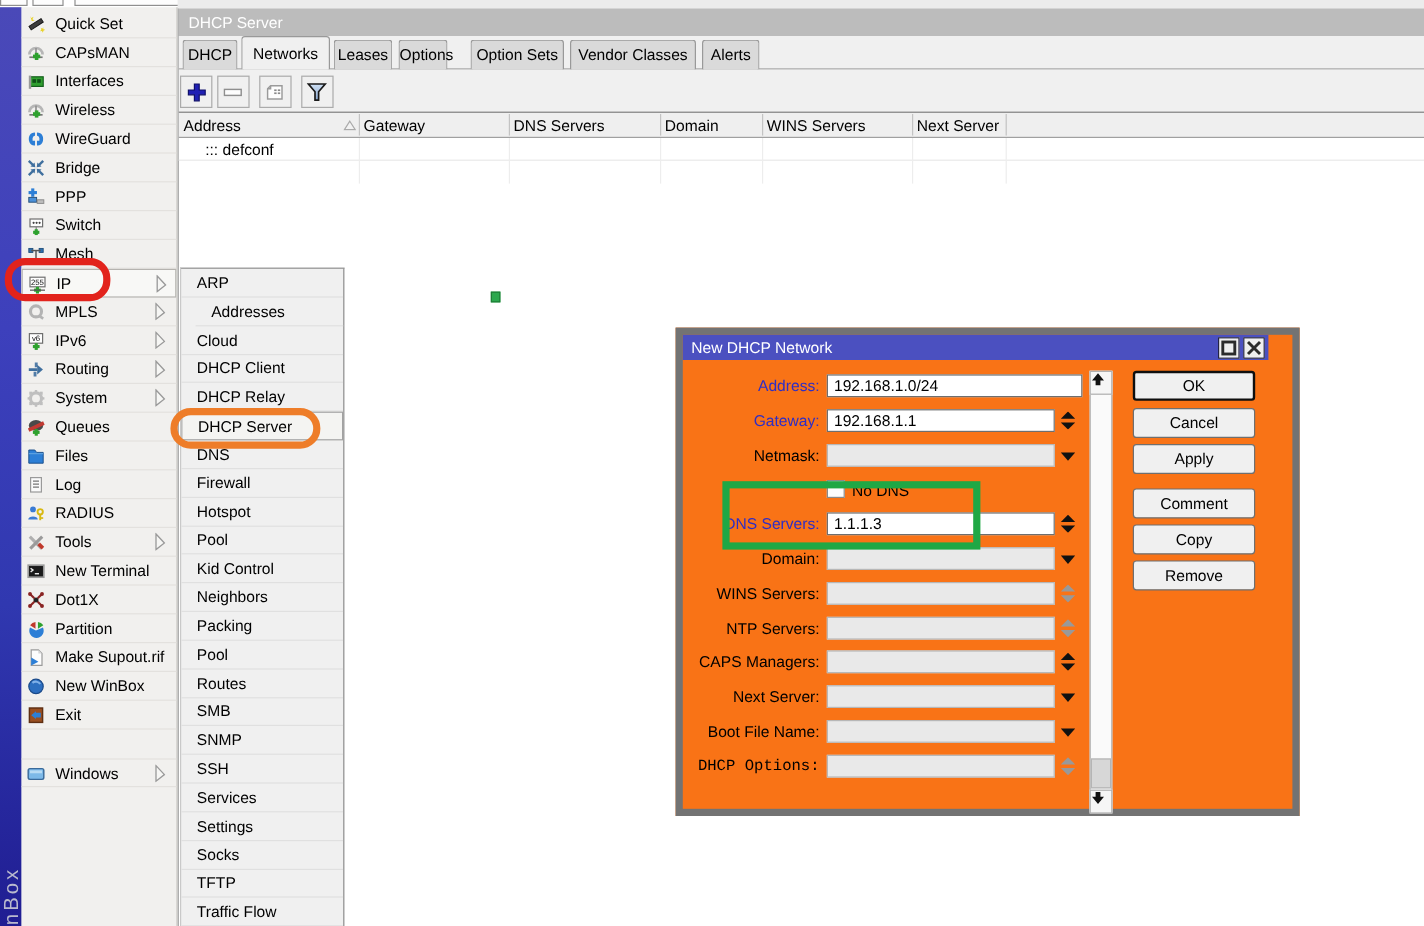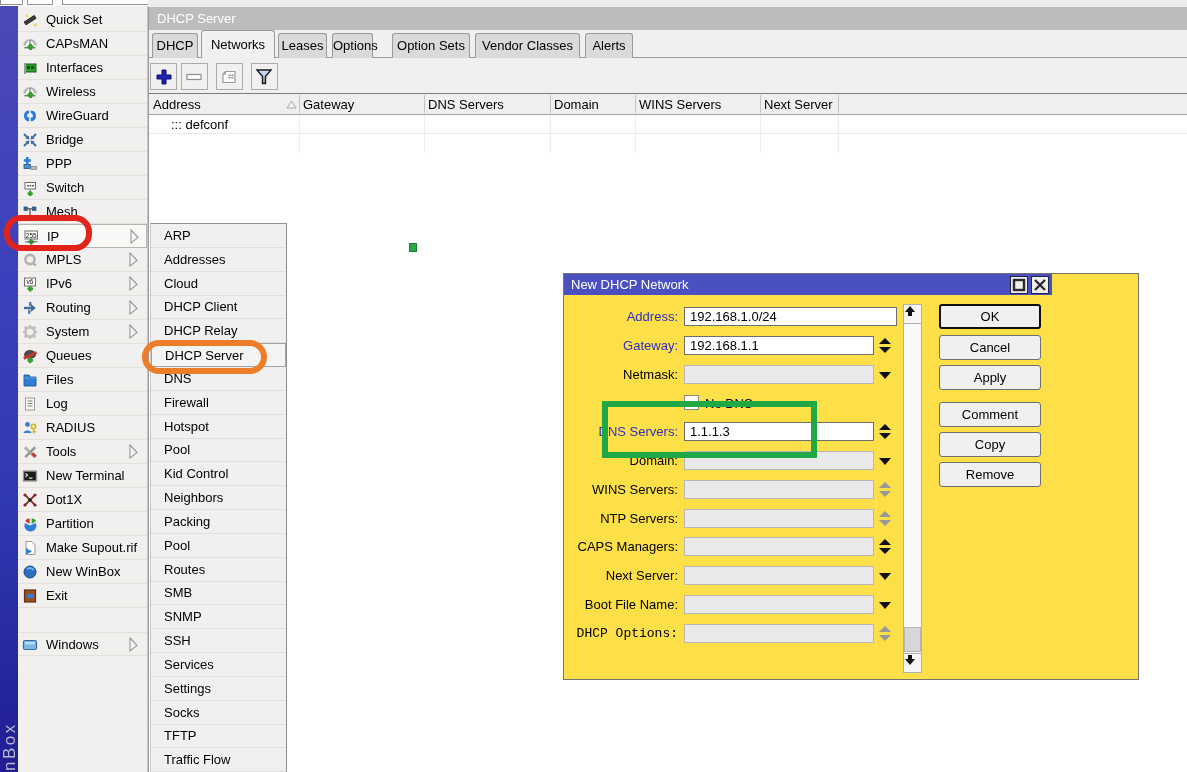--- a/index.html
+++ b/index.html
@@ -35,22 +35,22 @@
 .hsep { position:absolute; top:1px; width:1px; height:18px; background:#c3c3c3; }
 .vsep { position:absolute; width:1px; background:#ededed; }
 .trow { position:absolute; left:0; width:1039px; height:19px; background:#fff; border-bottom:1px solid #e9e9e9; }
 
 #submenu { position:absolute; left:150px; top:223px; width:137px; height:549px; background:#f0f0f0;
   border-top:1px solid #929292; border-right:1px solid #8f8f8f; border-left:1px solid #c9c9c9; overflow:hidden; z-index:4; }
 .si { position:absolute; left:0; width:135px; height:24px; border-bottom:1px solid #e0e0e0; }
 .si .txt { position:absolute; left:13px; top:4px; }
 .si.sel { border:1px solid #a2a2a2; background:#f4f4f2; }
 
-#dlg { position:absolute; left:563px; top:273px; width:576px; height:407px; background:#fde047;
-  border:1px solid #737373; z-index:5; }
+#dlg { position:absolute; left:563px; top:273px; width:520px; height:407px; background:#f97316;
+  border:6px solid #737373; z-index:5; }
 #dtitle { position:absolute; left:0; top:0; width:488px; height:21px; background:#4b50c0; color:#fff; line-height:21px; padding-left:7px; }
 .dbtn { position:absolute; top:2px; width:18px; height:18px; background:#efefef; border:1px solid #232345; }
 .lbl { position:absolute; left:0; width:114px; text-align:right; height:16px; }
 .lbl.blue { color:#2e2ec6; }
 .inp { position:absolute; left:120px; height:19px; background:#fff; border:1px solid #6e6e6e; line-height:17px; padding-left:5px; }
 .inp.dis { background:#e9e9e9; border:1px solid #b7b7b7; }
 .spin { position:absolute; left:314px; width:14px; }
 .btn { position:absolute; left:375px; width:102px; height:25px; background:#f0f0f0; border:1px solid #6f6f6f;
   border-radius:3px; text-align:center; line-height:23px; }
 .btn.ok { border:2px solid #0f0f0f; line-height:21px; }
@@ -417,21 +417,21 @@
 <div class="vsep" style="left:275px; top:108px; height:38px;"></div>
 <div class="vsep" style="left:401px; top:108px; height:38px;"></div>
 <div class="vsep" style="left:486px; top:108px; height:38px;"></div>
 <div class="vsep" style="left:611px; top:108px; height:38px;"></div>
 <div class="vsep" style="left:689px; top:108px; height:38px;"></div>
 </div>
 <div id="submenu">
 <div class="si" style="top:0px;">
         <span class="txt">ARP</span>
       </div>
-<div class="si" style="top:24px;">
+<div class="si" style="top:24px;margin-left:12px;">
         <span class="txt">Addresses</span>
       </div>
 <div class="si" style="top:48px;">
         <span class="txt">Cloud</span>
       </div>
 <div class="si" style="top:71px;">
         <span class="txt">DHCP Client</span>
       </div>
 <div class="si" style="top:95px;">
         <span class="txt">DHCP Relay</span>

